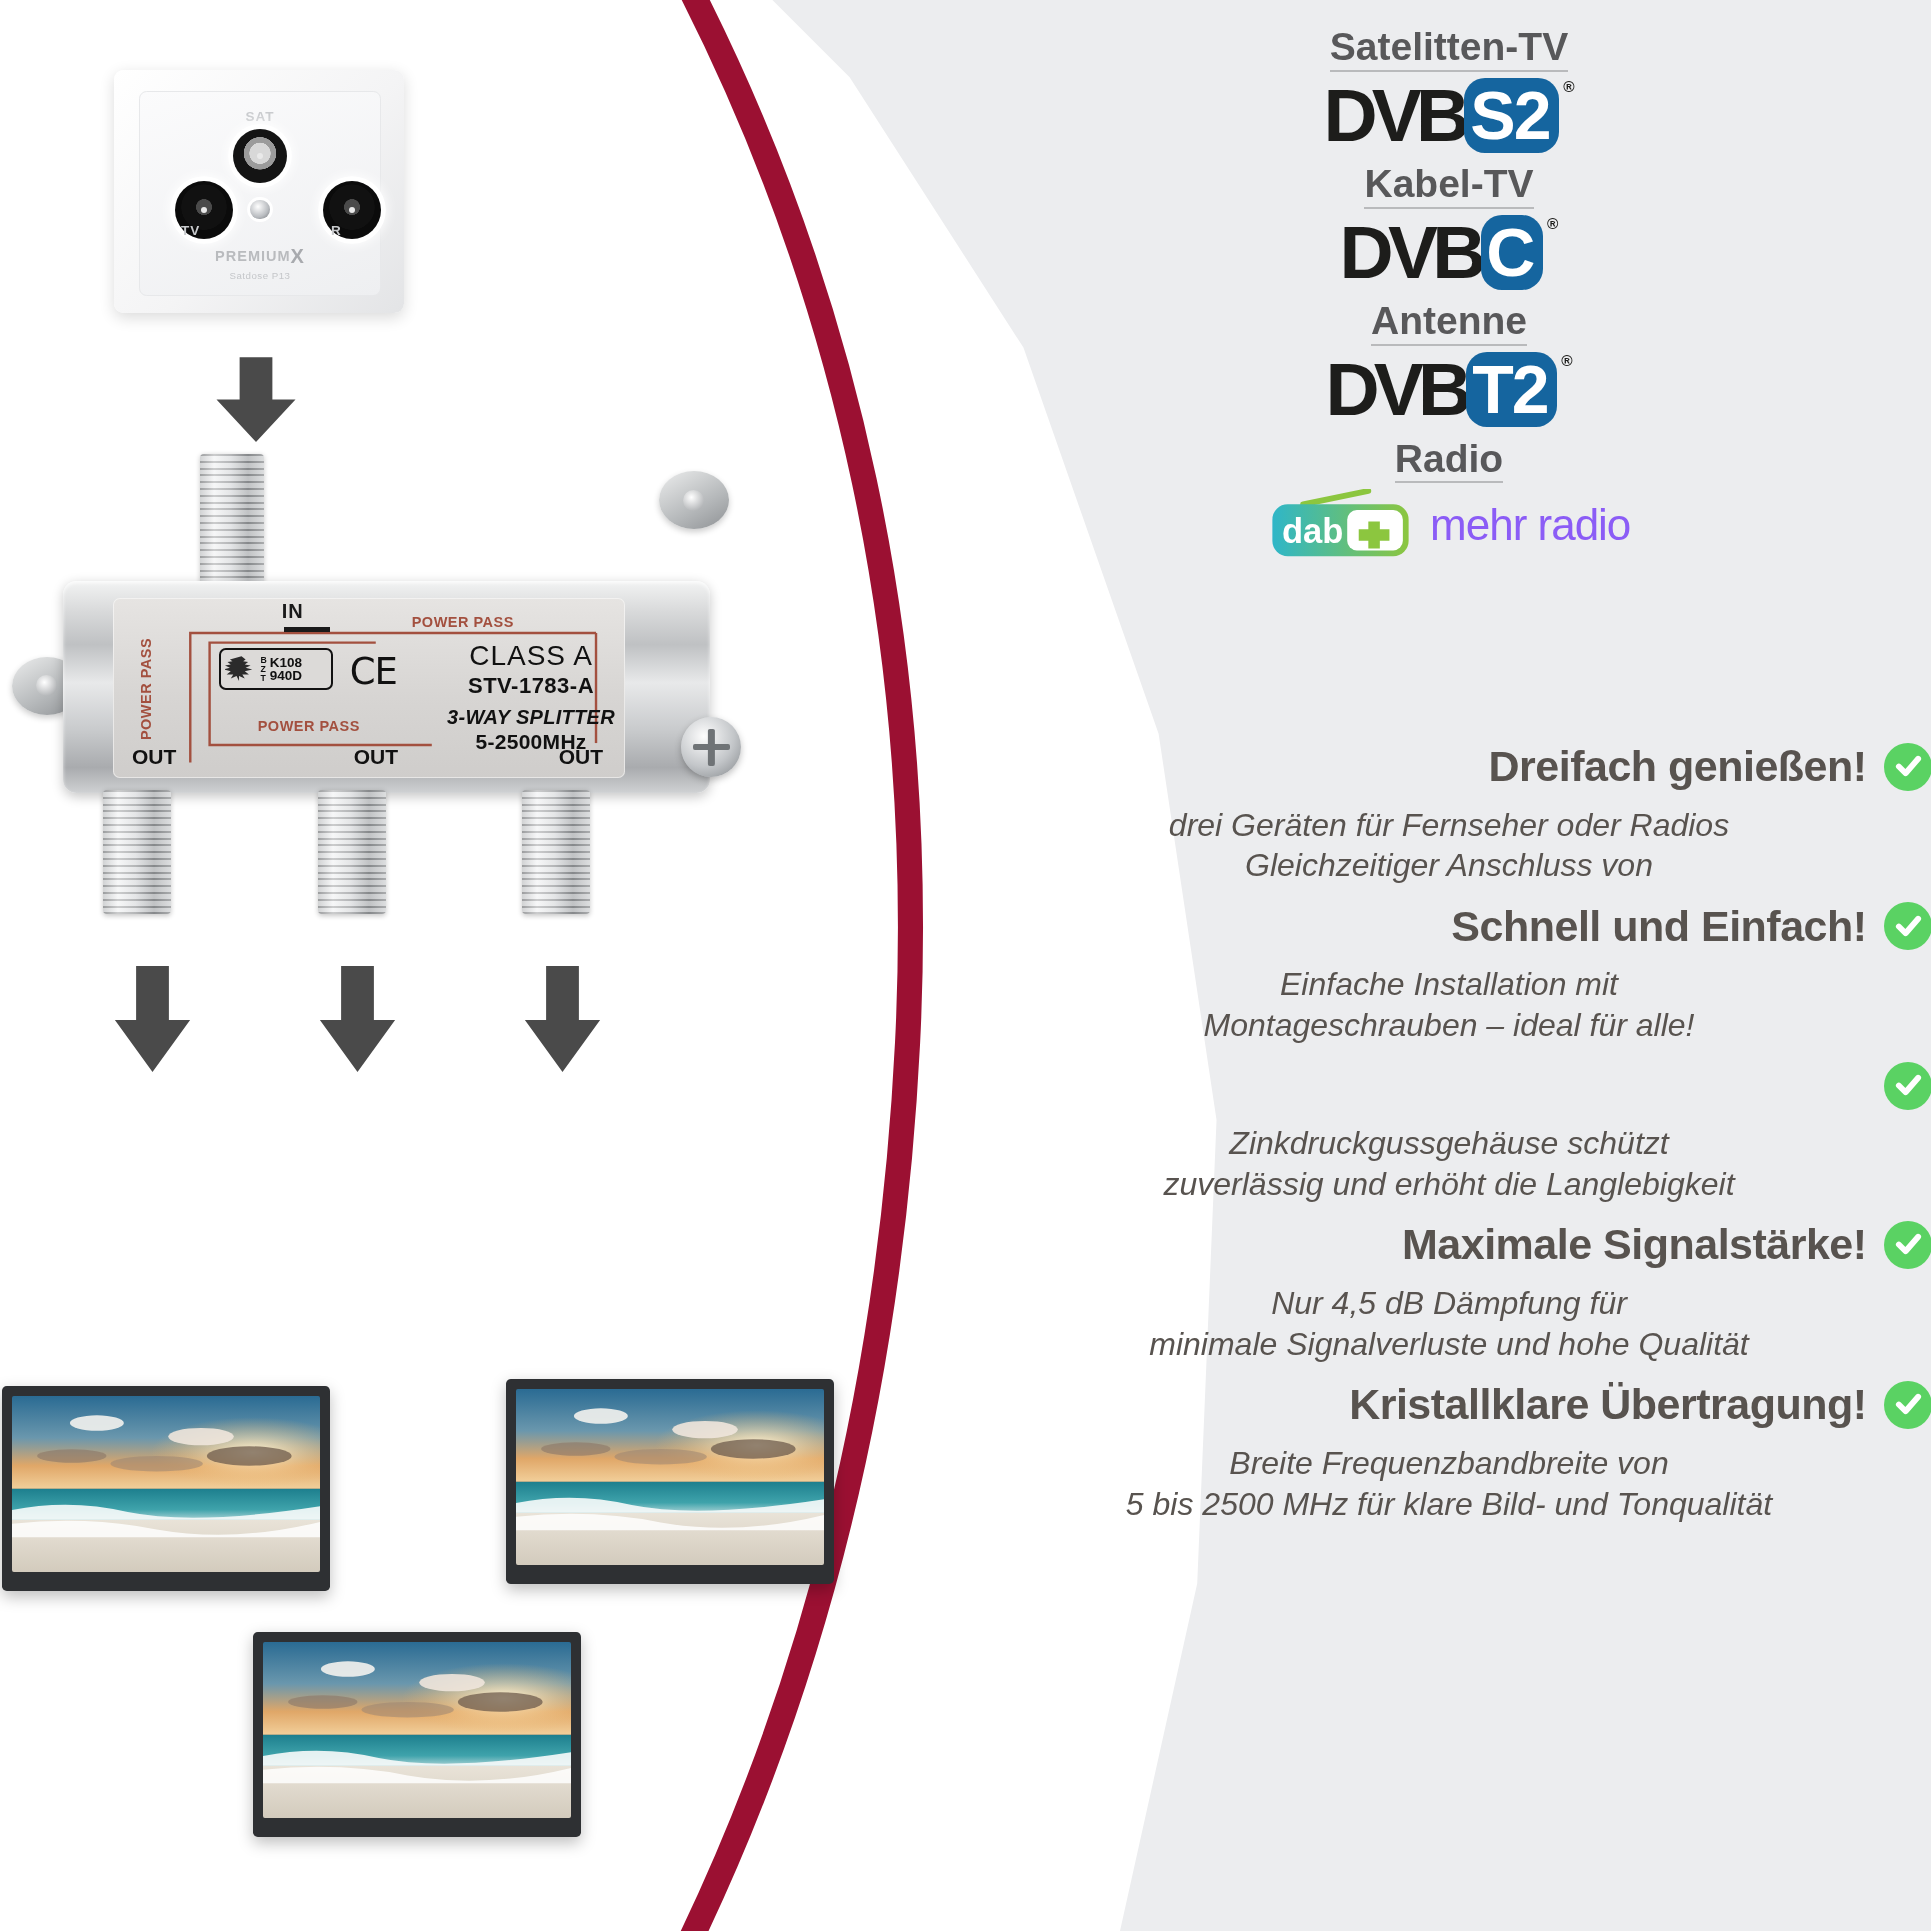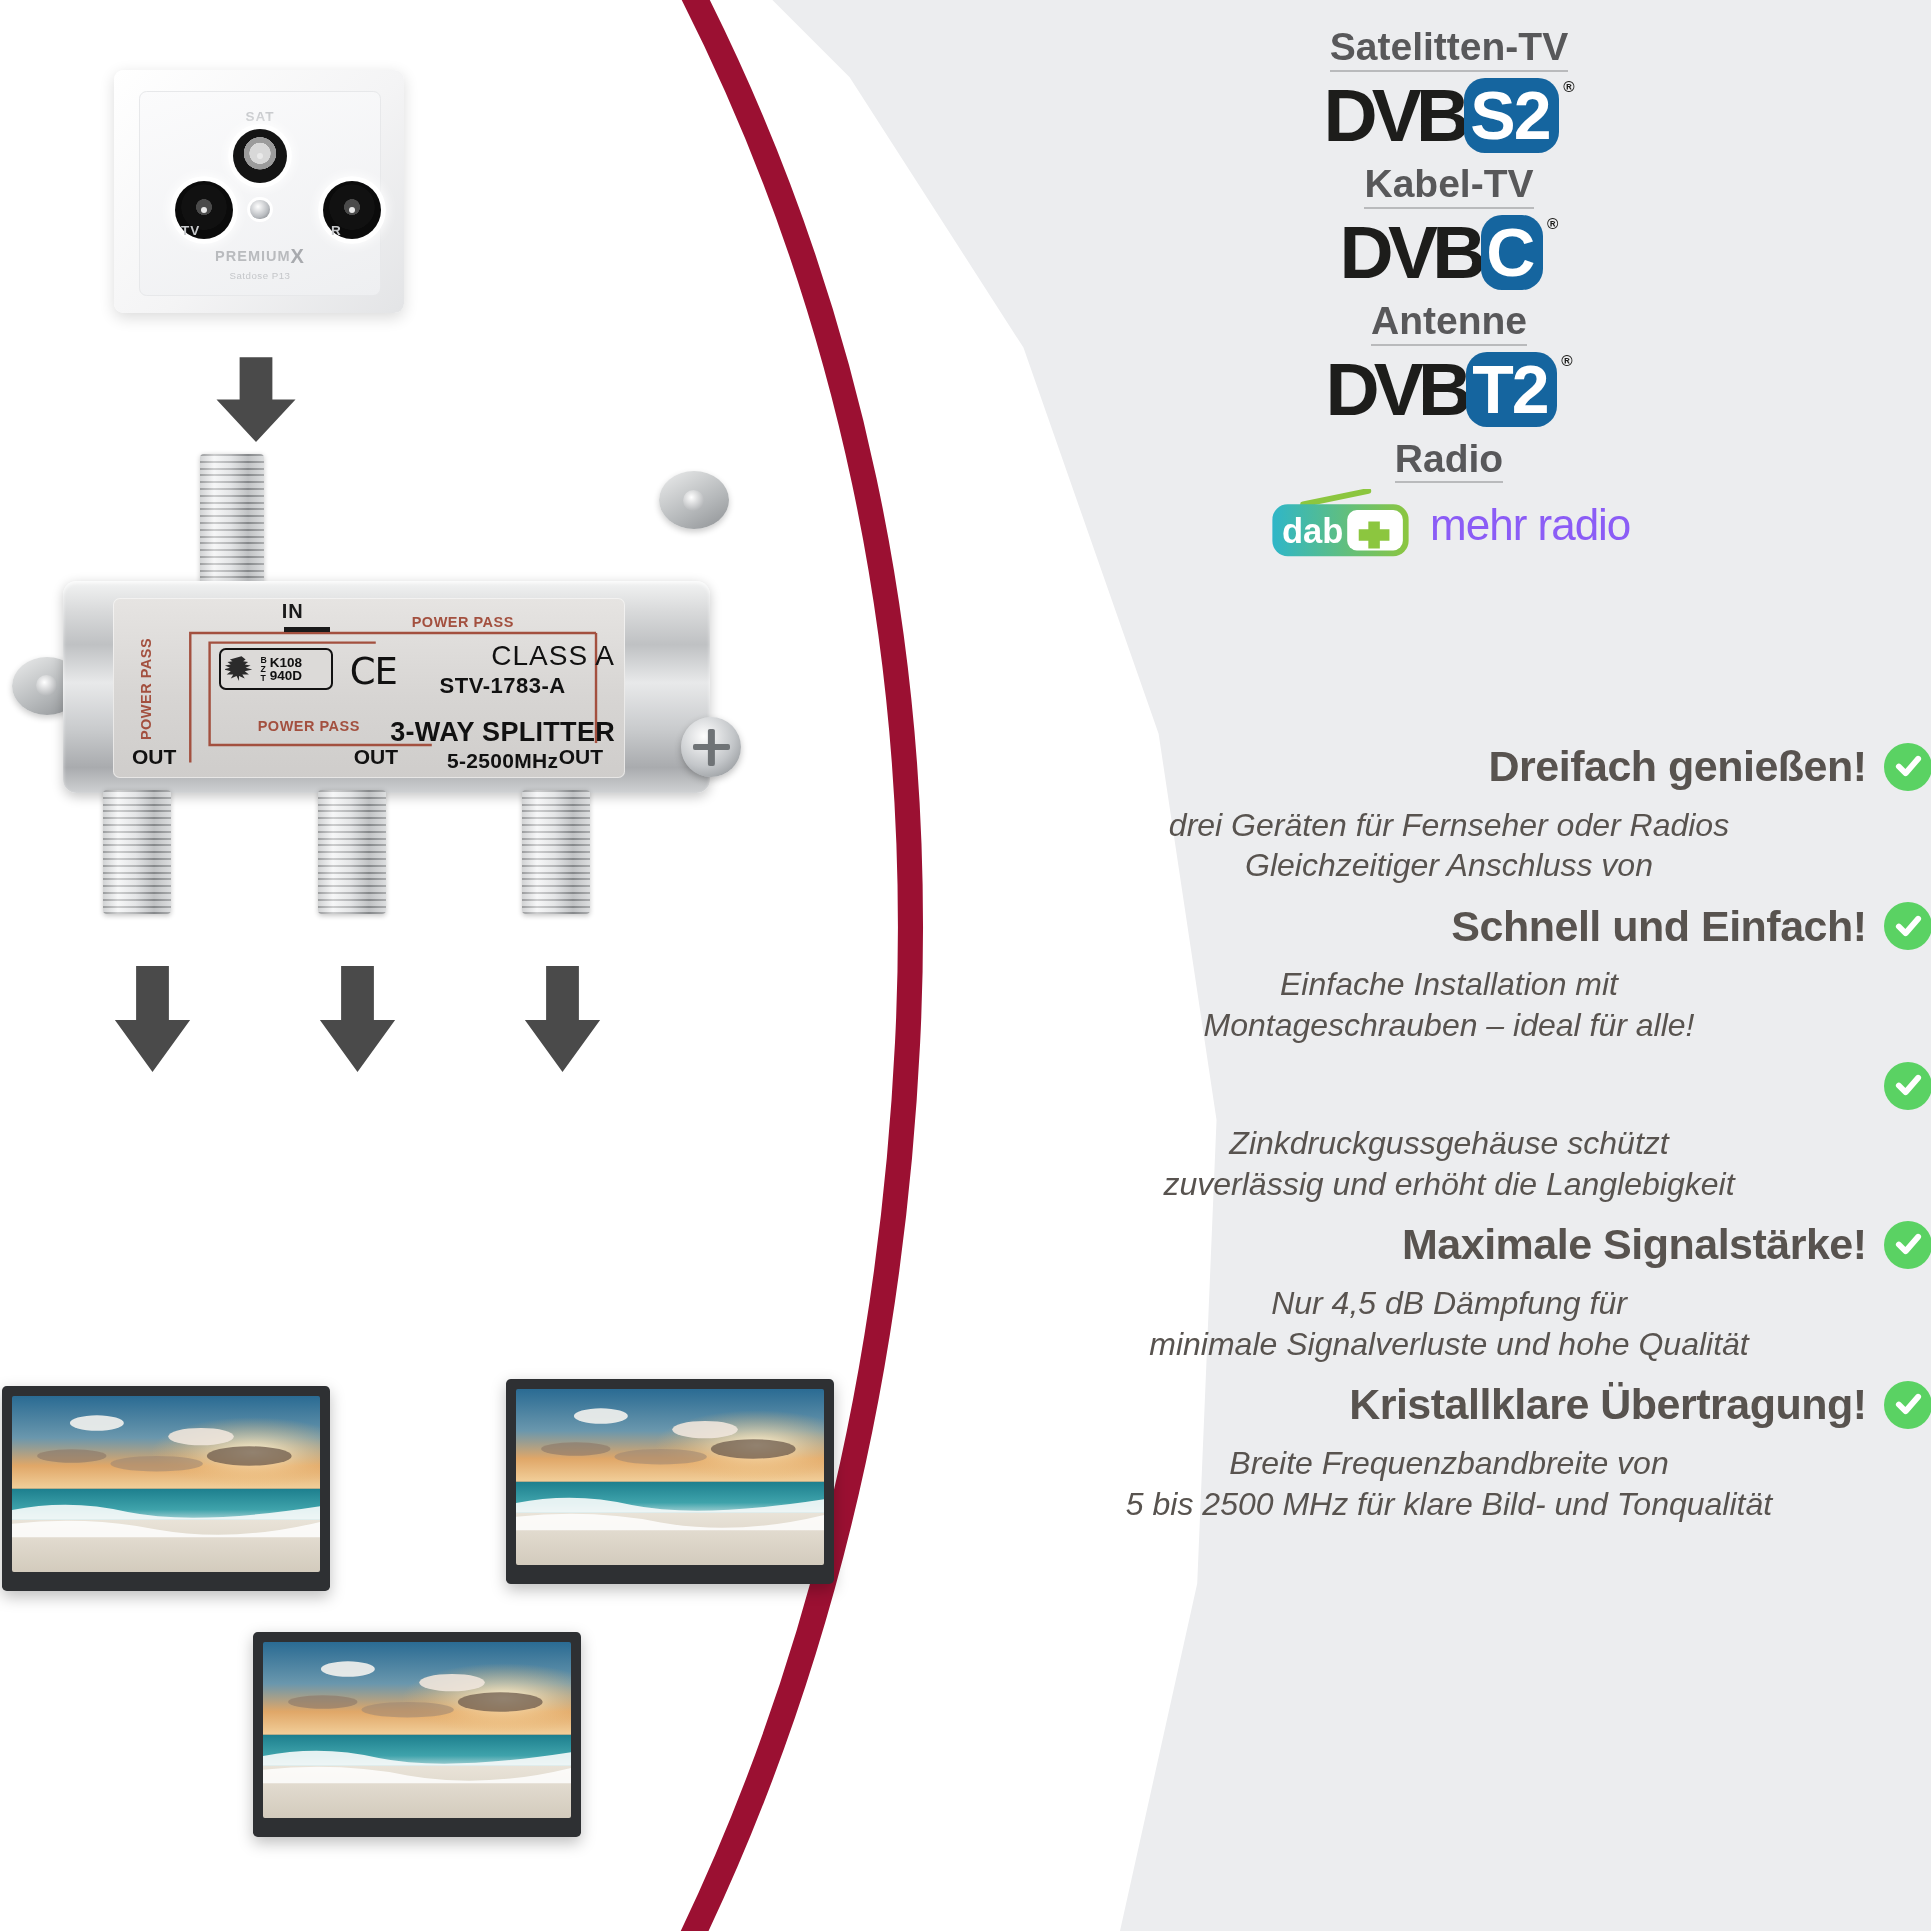--- a/index.html
+++ b/index.html
@@ -88,23 +88,23 @@
     position:absolute; left:106px; top:50px; width:114px; height:42px;
     border:2.9px solid #111; border-radius:6.8px; background:#dcdad8;
     display:flex; align-items:center; gap:2.9px; padding:0 3.9px;
   }
   .bzt-eagle { width:33px; height:33px; }
   .bzt-bzt { font-size:8.7px; font-weight:800; line-height:8.7px; color:#111; }
   .bzt-code { font-size:13.5px; font-weight:800; line-height:13.5px; color:#111; }
   .ce { position:absolute; left:237px; top:52px; font-size:37px; font-weight:400; color:#111;
         letter-spacing:-1px; font-family:"DejaVu Sans", sans-serif; }
   .spec { position:absolute; right:9.7px; top:42px; text-align:center; color:#111; }
-  .spec .s1 { font-size:28px; font-weight:400; letter-spacing:1px;text-align:right; }
+  .spec .s1 { font-size:28px; font-weight:400; letter-spacing:1px; }
   .spec .s2 { font-size:22px; font-weight:800; letter-spacing:0.5px; margin-top:1px;}
-  .spec .s3 { font-size:27px; font-weight:800; letter-spacing:0.3px; margin-top:18px;}
+  .spec .s3 { font-size:20px; font-weight:800; letter-spacing:0.3px; margin-top:7px;font-style:italic;}
   .spec .s4 { font-size:21px; font-weight:800; letter-spacing:0.3px; margin-top:1px;}
   .out-lbl { position:absolute; font-weight:800; font-size:21px; color:#111; top:147px; }
   .o1 { left:19.3px; } .o2 { left:241px; } .o3 { left:446px; }
 
   .conn {
     position:absolute; border-radius:3.9px;
     background:linear-gradient(90deg,#b9bbbd,#f2f3f4 22%,#d6d8da 48%,#9fa2a5 75%,#cbcdcf);
     box-shadow:0 1.9px 5.8px rgba(0,0,0,.22);
   }
   .conn-top { left:147px; top:0px; width:64px; height:135px; }

